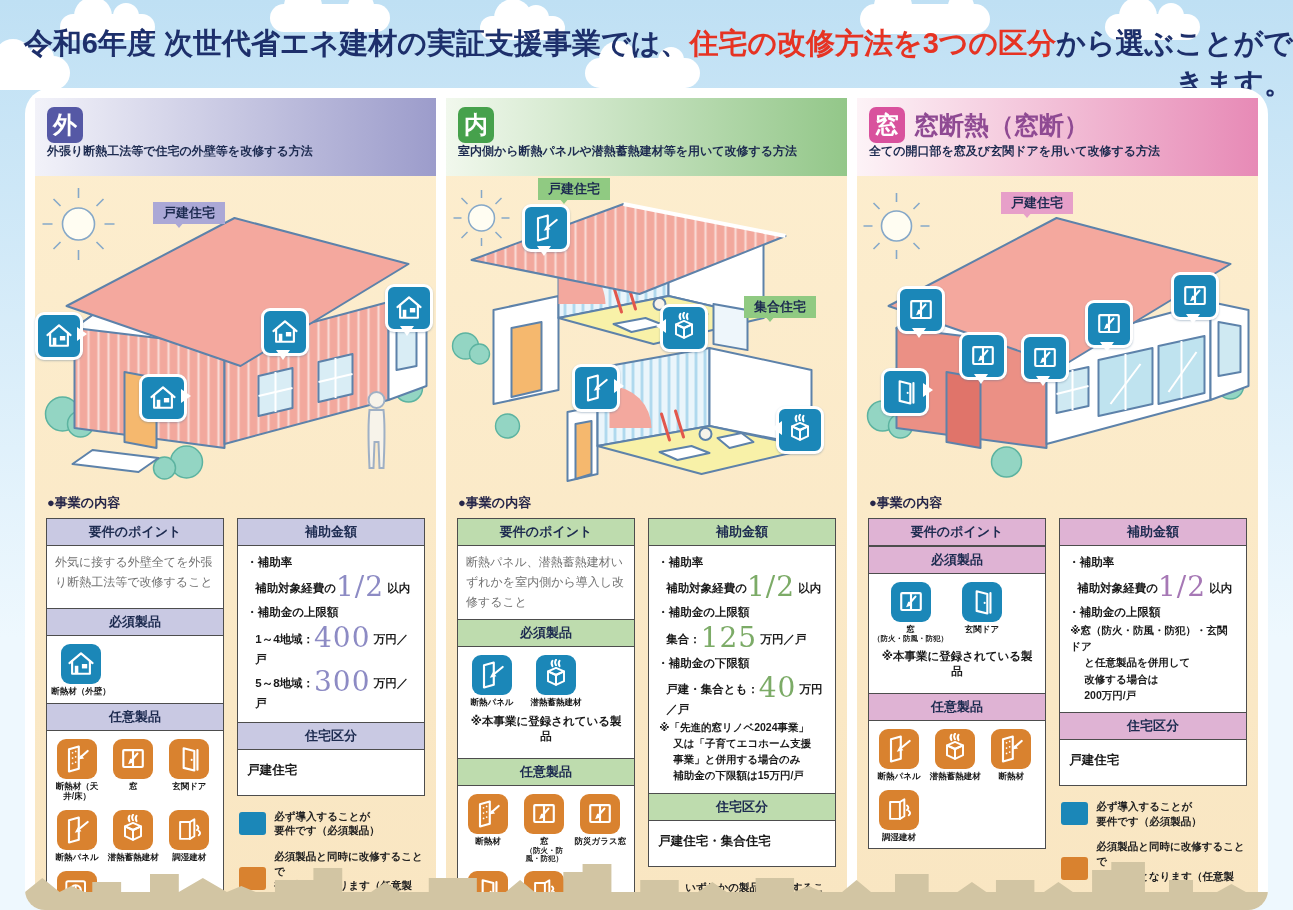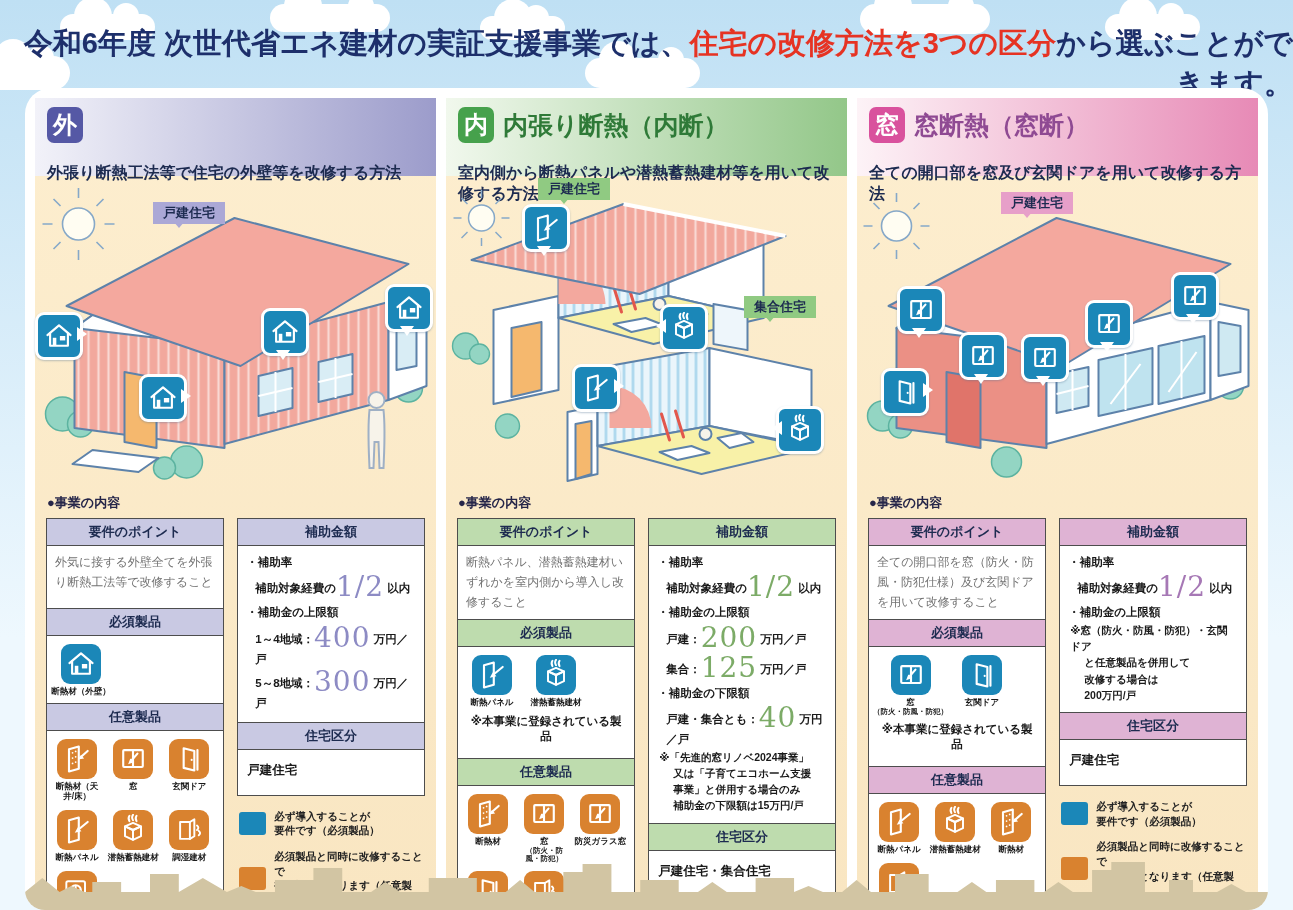--- a/index.html
+++ b/index.html
@@ -22,21 +22,21 @@
     border-radius:26px 26px 20px 20px;z-index:2;padding:10px;box-sizing:border-box;overflow:hidden}
   .cols{display:flex;gap:10px;height:100%}
   .column{flex:1 1 0;background:var(--column-bg,#fbe9c8);border-radius:3px;min-width:0;
     background:linear-gradient(180deg,#fdeecf, #f9e6c2)}
   
   .col-head{height:62px;padding:9px 12px 7px;background:linear-gradient(90deg,var(--band-from),var(--band-to))}
   .col-head .row{display:flex;align-items:center;gap:9px}
   .col-badge{width:36px;height:36px;border-radius:7px;background:var(--badge-bg);color:#fff;
     font-size:24px;font-weight:bold;display:flex;align-items:center;justify-content:center;flex:0 0 auto}
   .col-title{font-size:25px;font-weight:bold;color:var(--title);white-space:nowrap}
-  .col-sub{font-size:16px;font-weight:bold;color:#1d2b50;margin-top:20px}
+  .col-sub{font-size:12px;font-weight:bold;color:#1d2b50;margin-top:0}
   
   .illus{position:relative;height:310px}
   .illus svg.scene{position:absolute;inset:0;width:100%;height:100%}
   .illus-badge{position:absolute;background:var(--label-bg);color:#1d2b50;font-weight:bold;
     font-size:13px;padding:2px 10px;z-index:4;white-space:nowrap}
   .illus-badge::after{content:'';position:absolute;left:20px;bottom:-10px;border:6px solid transparent;
     border-top:7px solid var(--label-bg)}
   .callout{position:absolute;width:42px;height:42px;background:var(--required,#1b87b8);
     border:3px solid #fff;border-radius:9px;display:flex;align-items:center;justify-content:center;
     z-index:3;box-shadow:0 1px 2px rgba(90,120,150,.4)}
@@ -345,21 +345,20 @@
               </div>
           </div>
         </div>
       </div>
     </div>
 
     <div class="column col-1" style="--band-from: #f1f8ed; --band-to: #93c789; --badge-bg: #46a14c; --title: #2f7a38; --header-bg: #bedcae; --accent: #7cab67; --label-bg: #90ca82;">
       <div class="col-head">
         <div class="row">
           <span class="col-badge">内</span>
-          <span class="col-title">内張り断熱（内断）</span>
         </div>
         <div class="col-sub">室内側から断熱パネルや潜熱蓄熱建材等を用いて改修する方法</div>
       </div>
 
       <div class="illus">
         <svg class="scene" viewBox="0 0 398 310">
           <g stroke="#86a8c8" stroke-width="1.5" fill="#fffdf2">
             <circle cx="34" cy="42" r="13"></circle>
             <line x1="34" y1="22" x2="34" y2="14"></line>
               <line x1="34" y1="62" x2="34" y2="70"></line>
@@ -497,21 +496,20 @@
 
             </div>
           </div>
           <div class="amt-stack">
             <div class="ibox amount-box">
               <div class="box-h">補助金額</div>
               <div class="amt-lines">
                   <div class="aline bullet"><span>・補助率</span></div>
                   <div class="aline indent"><span>補助対象経費の</span><span class="big">1/2</span><span> 以内</span></div>
                   <div class="aline bullet"><span>・補助金の上限額</span></div>
-                  <div class="aline indent"><span>戸建：</span><span class="big">200</span><span> 万円／戸</span></div>
                   <div class="aline indent"><span>集合：</span><span class="big">125</span><span> 万円／戸</span></div>
                   <div class="aline bullet"><span>・補助金の下限額</span></div>
                   <div class="aline indent"><span>戸建・集合とも：</span><span class="big">40</span><span> 万円／戸</span></div>
                   <div class="aline note"><span>※「先進的窓リノベ2024事業」</span></div>
                   <div class="aline note-indent"><span>又は「子育てエコホーム支援</span></div>
                   <div class="aline note-indent"><span>事業」と併用する場合のみ</span></div>
                   <div class="aline note-indent"><span>補助金の下限額は15万円/戸</span></div>
                 </div>
               <div class="box-h mid-h cat-h">住宅区分</div>
               <div class="cat-body">戸建住宅・集合住宅</div>
@@ -620,21 +618,20 @@
             </svg>
             <i class="ptr ptr-b"></i>
           </div>
       </div>
 
       <div class="col-body">
         <div class="section-label">●事業の内容</div>
         <div class="boxes">
           <div class="pts-box ibox">
             <div class="box-h">要件のポイント</div>
-            <div class="pts-text">全ての開口部を窓（防火・防風・防犯仕様）及び玄関ドアを用いて改修すること</div>
             <div class="box-h mid-h">必須製品</div>
             <div class="prod-wrap">
               <div class="prod-grid few">
                   <div class="product"><span class="picon required">
                       <svg viewBox="0 0 36 36">
                         <use href="#sym-window"></use>
                       </svg>
                     </span><div class="plabel">窓</div><div class="psub">（防火・防風・防犯）</div></div>
                   <div class="product"><span class="picon required">
                       <svg viewBox="0 0 36 36">

